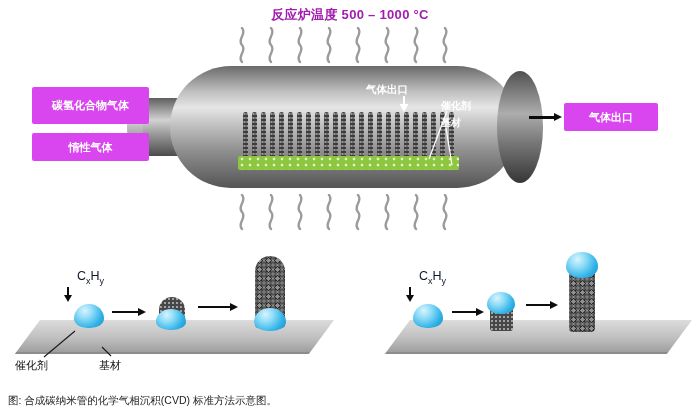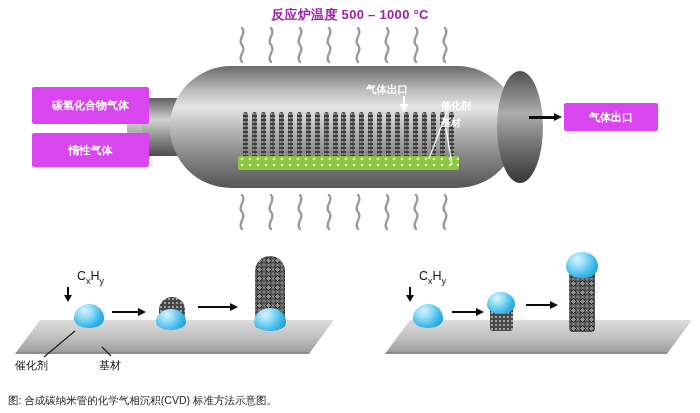--- a/index.html
+++ b/index.html
@@ -43,21 +43,21 @@
 
   .f-lbl{color:#fff;font-weight:bold;z-index:16;}
   .lbl-nanotube{left:366px;top:83px;font-size:10.5px;}
   .lbl-catalyst{left:441px;top:99px;font-size:10px;}
   .lbl-substrate{left:441px;top:116px;font-size:10px;}
 
   
   .box{background:#d946ef;color:#fff;font-weight:bold;text-align:center;border-radius:2px;
     display:flex;flex-direction:column;justify-content:center;z-index:30;}
   .box1{left:32px;top:87px;width:117px;height:37px;font-size:11px;line-height:1.3;}
-  .box2{left:32px;top:133px;width:117px;height:34px;font-size:11px;font-family:Liberation Serif, serif;}
+  .box2{left:32px;top:133px;width:117px;height:28px;font-size:11px;font-family:Liberation Serif, serif;}
   .box-out{left:564px;top:103px;width:94px;height:28px;font-size:11px;}
 
   
   .arrow-h{background:#0d0d0d;height:2px;z-index:25;}
   .arrow-h::after{content:"";position:absolute;right:-8px;top:-3.5px;width:0;height:0;
     border-left:8px solid #0d0d0d;border-top:4.5px solid transparent;border-bottom:4.5px solid transparent;}
   .arrow-v{background:#0d0d0d;width:2px;z-index:25;}
   .arrow-v::after{content:"";position:absolute;bottom:-7px;left:-3.5px;width:0;height:0;
     border-top:7px solid #0d0d0d;border-left:4.5px solid transparent;border-right:4.5px solid transparent;}
   .arrow-out{left:529px;top:116px;width:25px;height:3px;}

